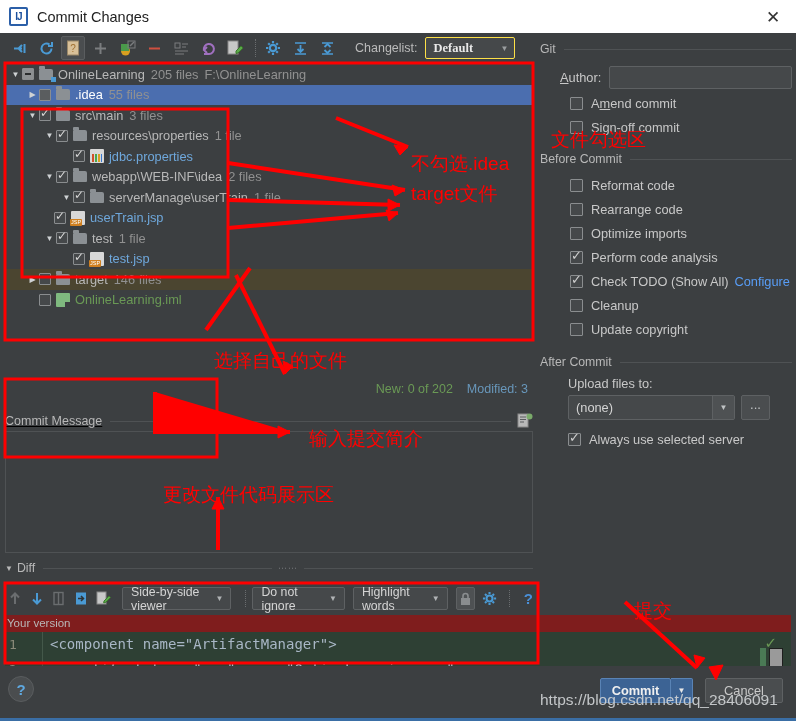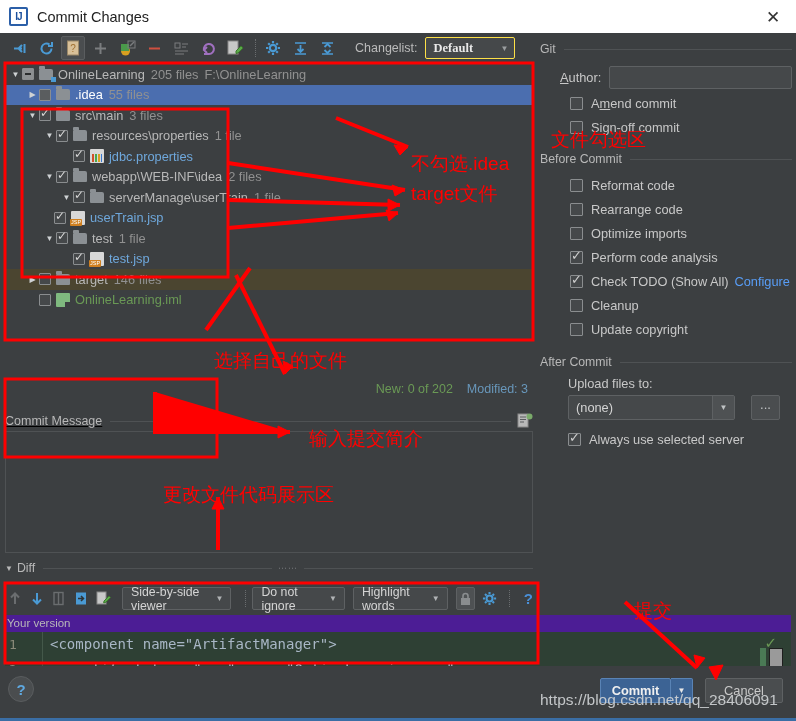--- a/index.html
+++ b/index.html
@@ -161,21 +161,21 @@
   .dcombo .arrow { font-size: 8px; color: #b0b3b5; padding-right: 7px; }
   .dsep { width: 1px; height: 17px; border-left: 1px dotted #6a6d6f; margin: 0 6px; }
   .lockbtn {
     width: 23px; height: 23px; background: #4e5153; border: 1px solid #5e6163;
     border-radius: 2px; display: flex; align-items: center; justify-content: center;
   }
   .qmark { font-size: 15px; color: #4a90d9; font-weight: bold; margin-left: 8px; }
 
   .diff-pane {
     position: absolute; left: 5px; top: 582px; width: 786px; height: 82px;
-    background: #4c1d95; overflow: hidden;
+    background: #7f1d1d; overflow: hidden;
   }
   .diff-label {
     position: absolute; left: 0; top: 0; height: 17px; width: 100%;
     font-size: 11.5px; color: #b8b8b8; padding-left: 2px; line-height: 17px;
   }
   .diff-code {
     position: absolute; left: 0; top: 17px; width: 100%; height: 65px;
     background: #2e4034;
   }
   .gutter {
@@ -219,21 +219,21 @@
     margin-right: 8px; flex: none; position: relative; border-radius: 1px;
   }
   .chk.on::after {
     content: "✓"; position: absolute; left: 0px; top: -4px; font-size: 13px; color: #cfcfcf;
     font-family: "DejaVu Sans", sans-serif;
   }
   .chk-label { font-size: 12.8px; color: #c8c8c8; }
   .chk-label u { text-decoration: underline; }
   .link { color: #589df6; font-size: 12.8px; margin-left: 6px; }
   .upload-label { font-size: 12.8px; color: #c8c8c8; padding-left: 28px; margin-bottom: 4px; }
-  .upload-row { display: flex; align-items: center; padding-left: 28px; gap: 16px; }
+  .upload-row { display: flex; align-items: center; padding-left: 28px; gap: 6px; }
   .ucombo {
     width: 167px; height: 25px; background: #45484a; border: 1px solid #5e6163;
     display: flex; align-items: center; border-radius: 2px;
   }
   .ucombo .val { flex: 1; font-size: 12.8px; color: #d4d4d4; padding-left: 7px; }
   .ucombo .arrow {
     width: 22px; height: 23px; background: #4e5153; border-left: 1px solid #5e6163;
     display: flex; align-items: center; justify-content: center; font-size: 8px; color: #c0c3c5;
   }
   .ellipsis-btn {

